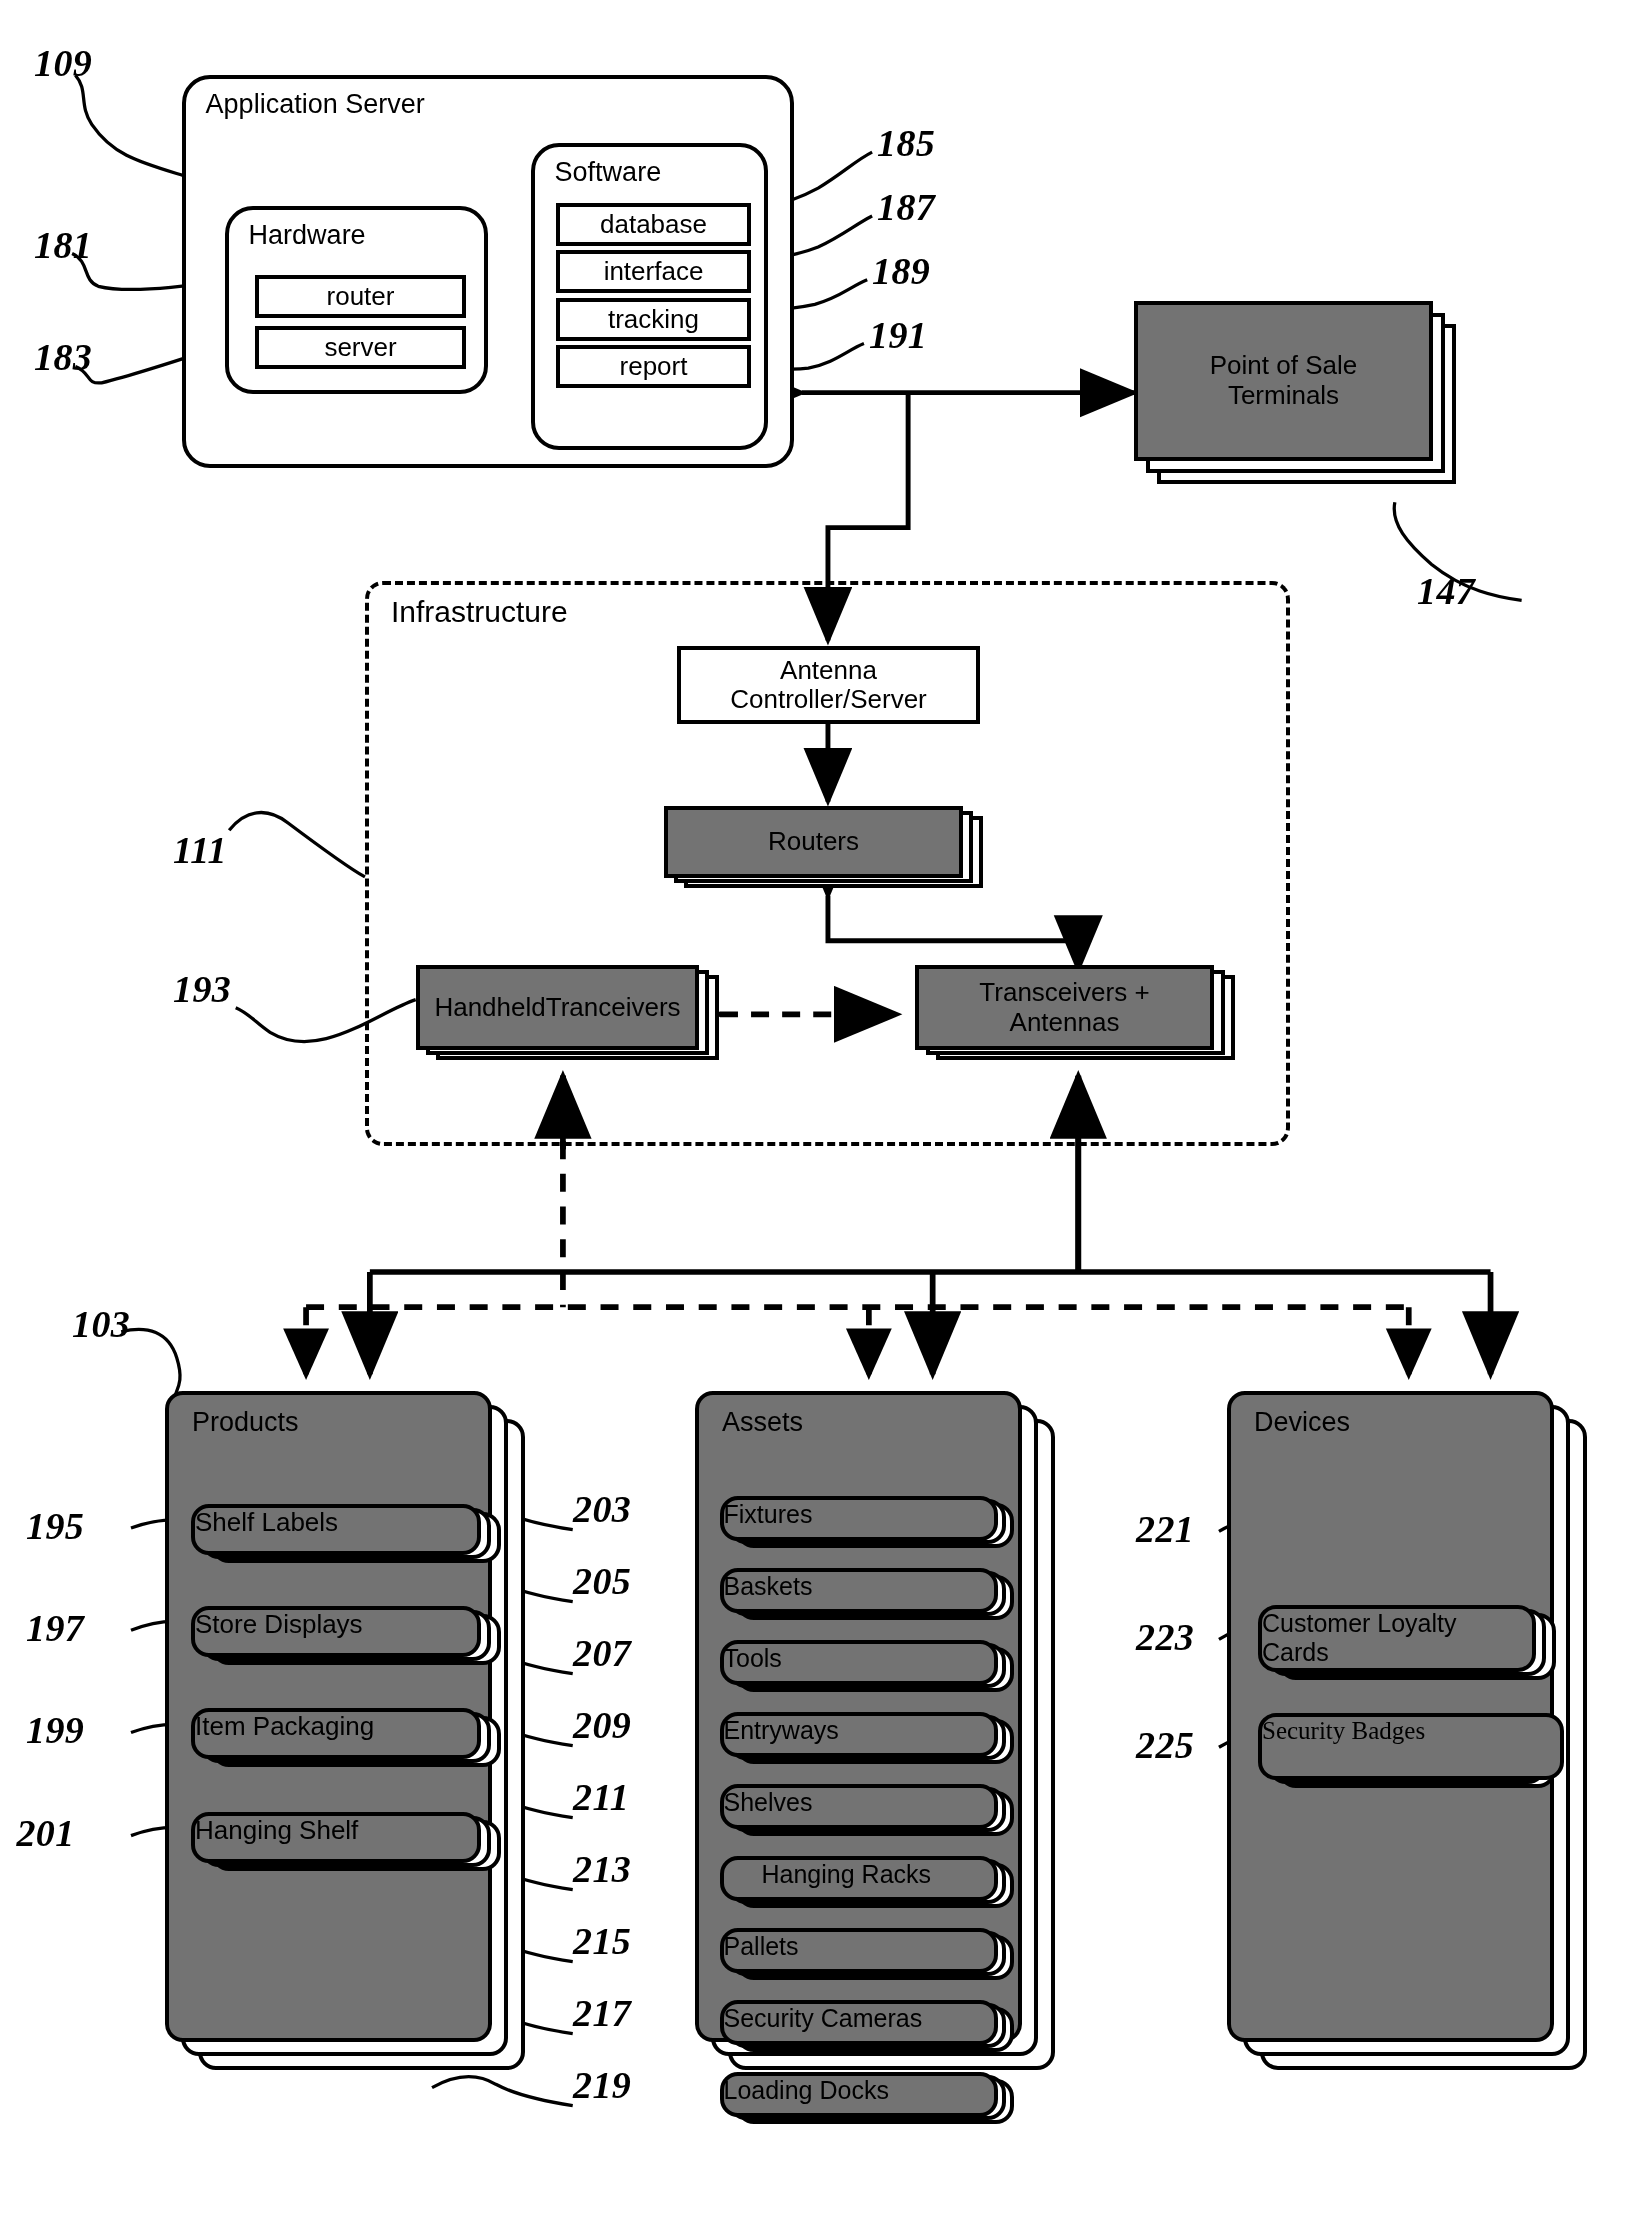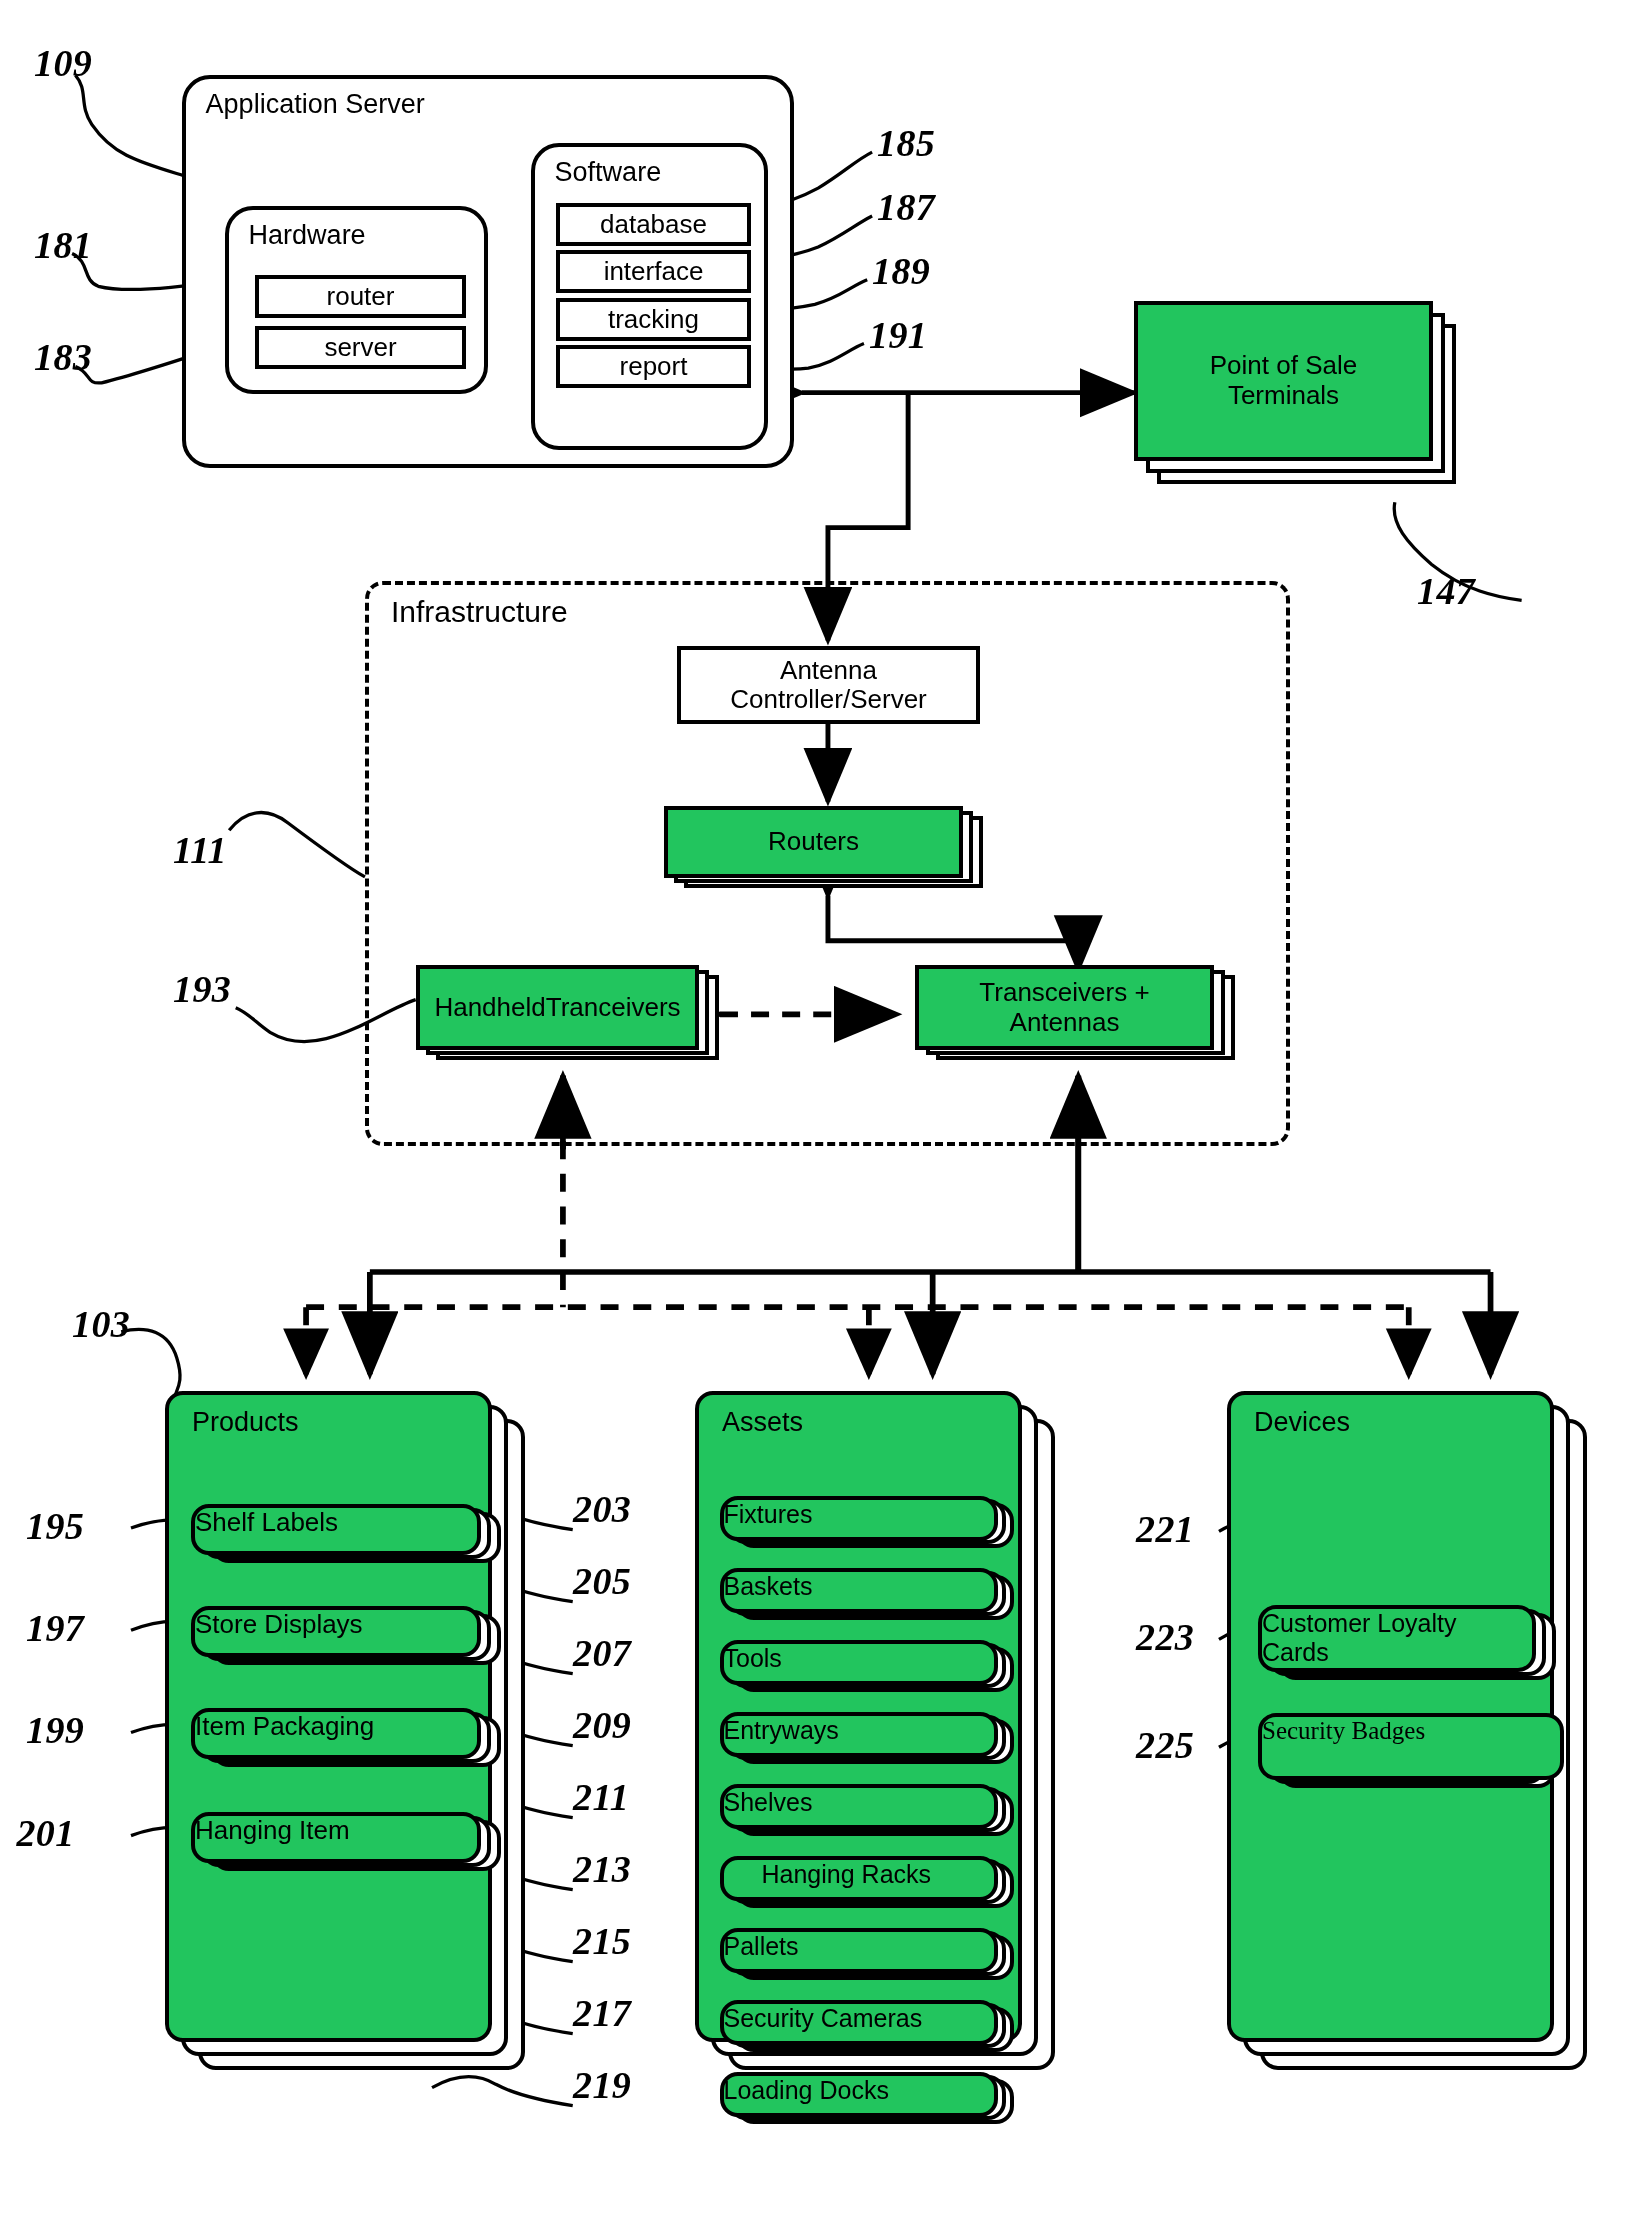--- a/index.html
+++ b/index.html
@@ -57,21 +57,21 @@
   .stack { position: absolute; }
   .stack .sh {
     position: absolute;
     border: 4.1px solid #000;
     background: #fff;
   }
   .stack .face {
     position: absolute;
     top: 0; left: 0;
     border: 4.1px solid #000;
-    background: #22c55e;
+    background: #737373;
     display: flex;
     align-items: center;
     justify-content: center;
     text-align: center;
     line-height: 1.15;
   }
   .stack.rounded .sh, .stack.rounded .face { border-radius: 18px; }
   .colstack .face { align-items: flex-start; justify-content: flex-start; }
   .colstack .face .title {
     position: absolute; top: 11.5px; left: 23px;
@@ -293,21 +293,21 @@
       <div class="sh" style="left:9.8px; top:4.1px; width:290px; height:51px;"></div>
       <div class="face" style="width:290px; height:51px;">
         <span class="lbl">Item Packaging</span>
       </div>
     </div>
 
     <div class="stack" style="left:26px; top:421px; width:311px; height:65px;">
       <div class="sh" style="left:19.6px; top:8.2px; width:290px; height:51px;"></div>
       <div class="sh" style="left:9.8px; top:4.1px; width:290px; height:51px;"></div>
       <div class="face" style="width:290px; height:51px;">
-        <span class="lbl">Hanging Item</span>
+        <span class="lbl">Hanging Shelf</span>
       </div>
     </div>
   </div>
 
   <div class="stack rounded colstack" style="left:695px; top:1391px; width:360px; height:679px;">
     <div class="sh" style="left:33px; top:28px; width:327px; height:651px;"></div>
     <div class="sh" style="left:16.4px; top:14px; width:327px; height:651px;"></div>
     <div class="face" style="width:327px; height:651px;">
       <span class="title">Assets</span>
     </div>

